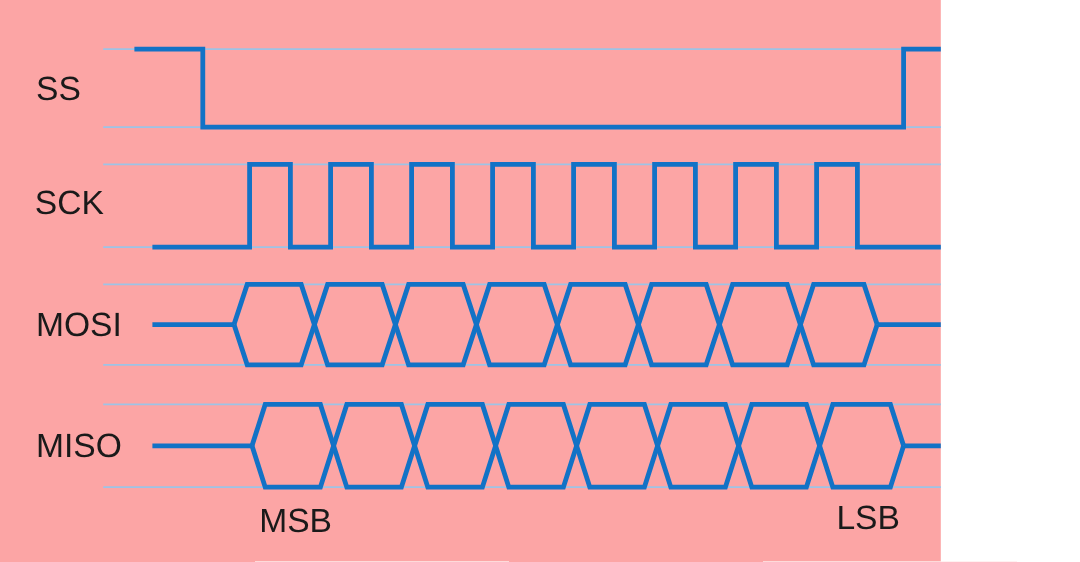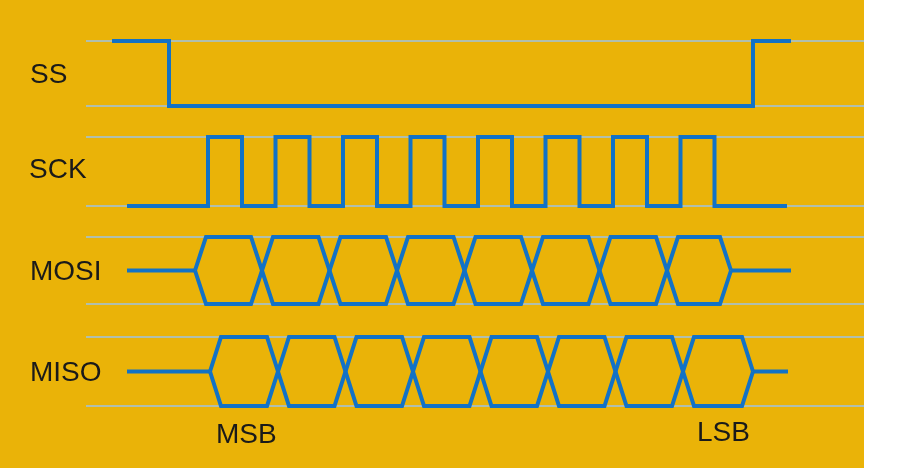--- a/index.html
+++ b/index.html
@@ -2,23 +2,23 @@
 <html><head>
 <meta charset="utf-8">
 <style>
   html, body {
     margin: 0;
     padding: 0;
     background: #ffffff;
   }
   .stage {
     position: relative;
-    width: 864px;
+    width: 784px;
     height: 468px;
-    background: #eab308;
+    background: #fca5a5;
     overflow: hidden;
     font-family: "Liberation Sans", sans-serif;
   }
   svg { display: block; }
   text.sig-label {
     font-family: "Liberation Sans", sans-serif;
     font-size: 28px;
   }
   text.bit-label {
     font-family: "Liberation Sans", sans-serif;

